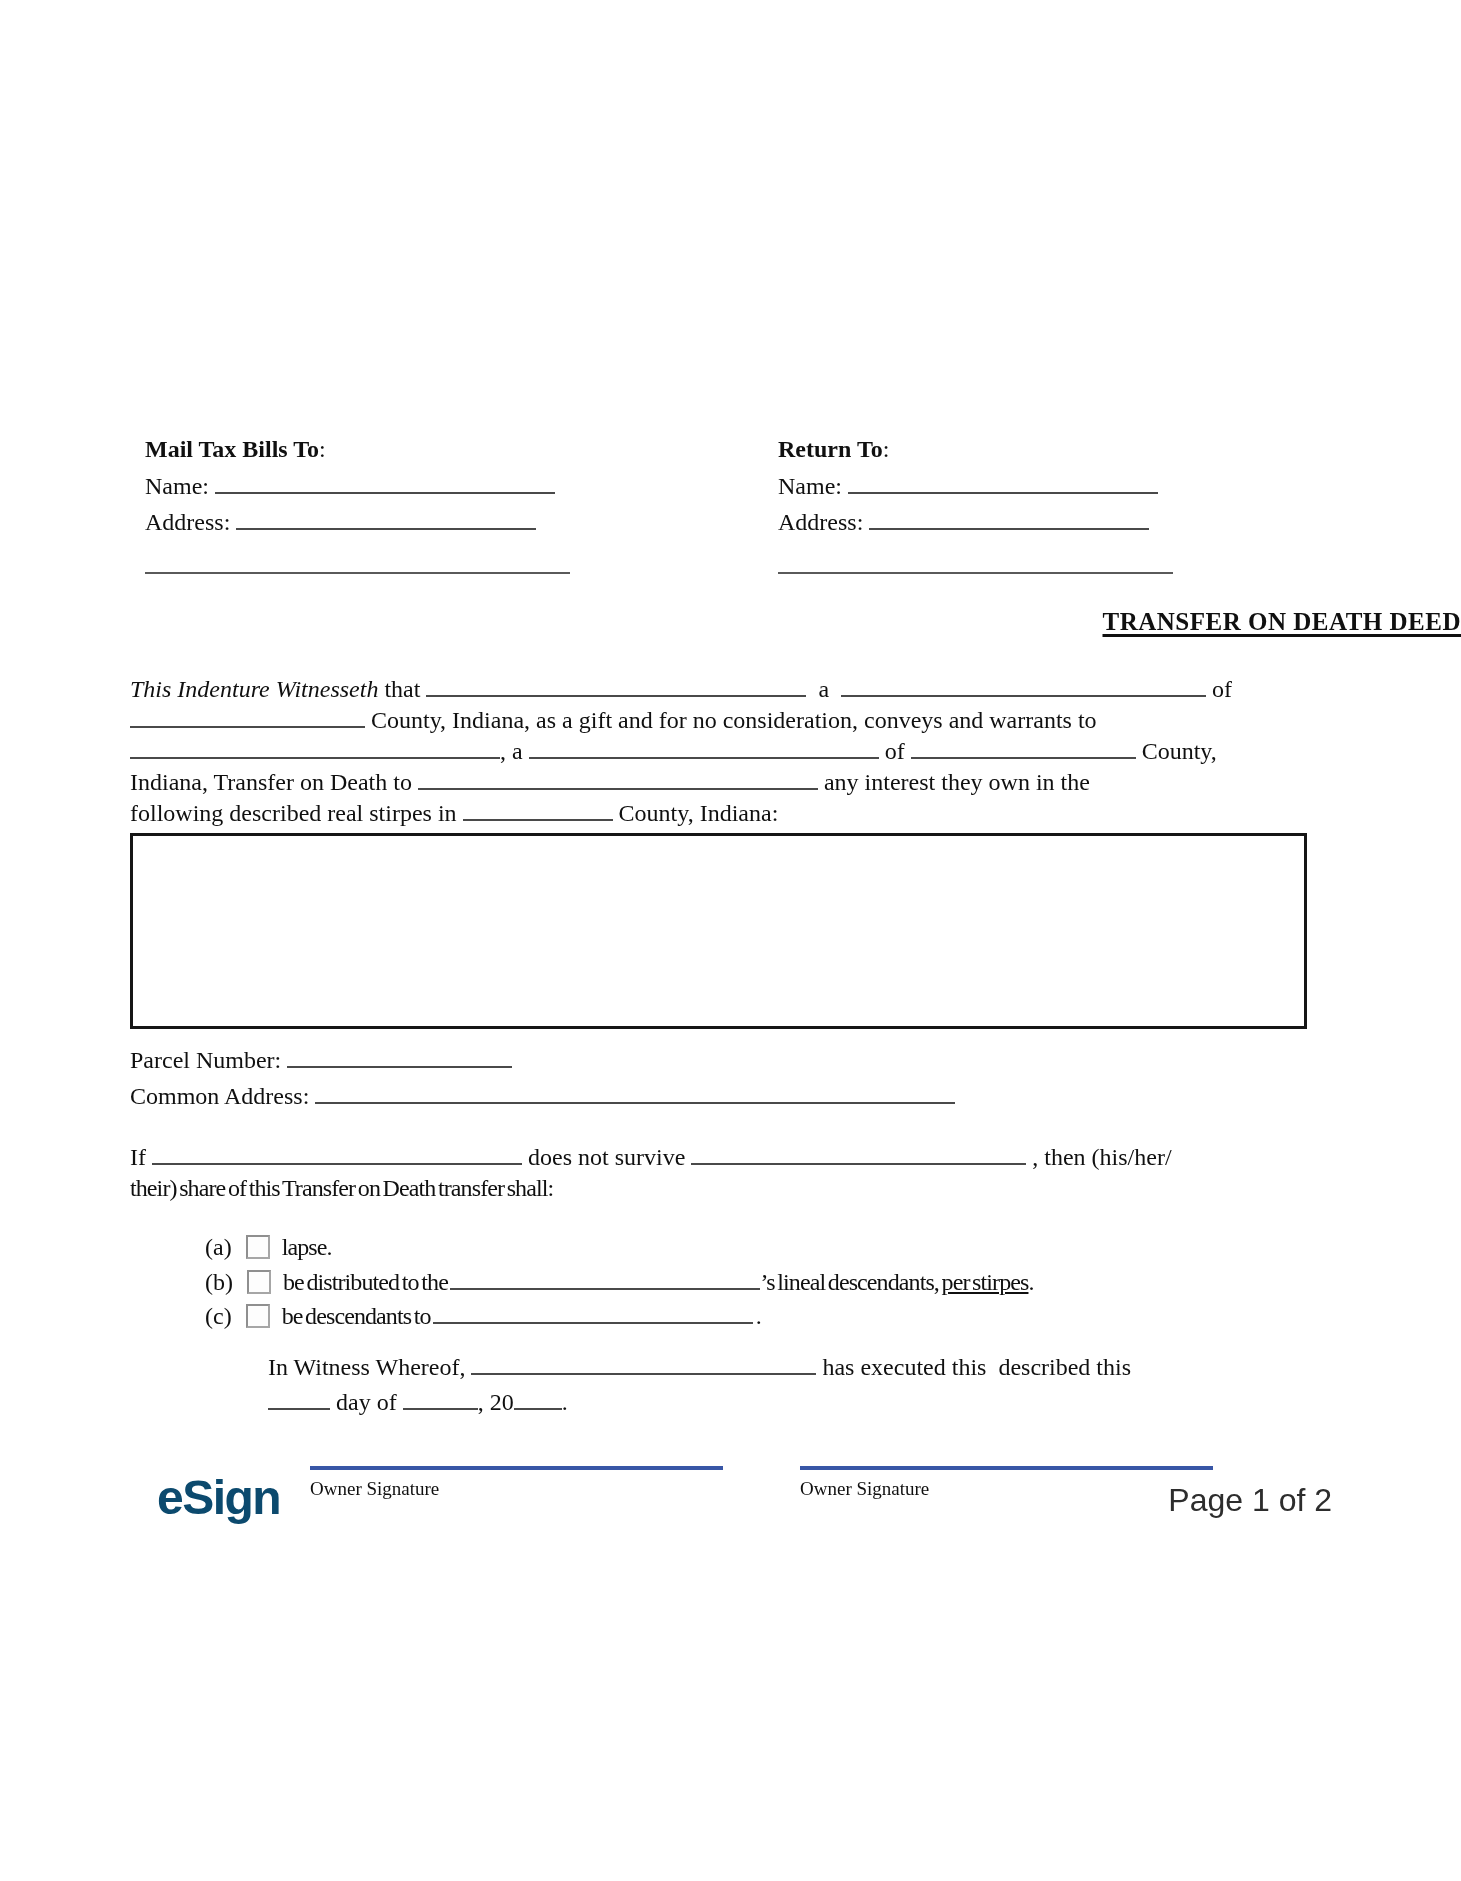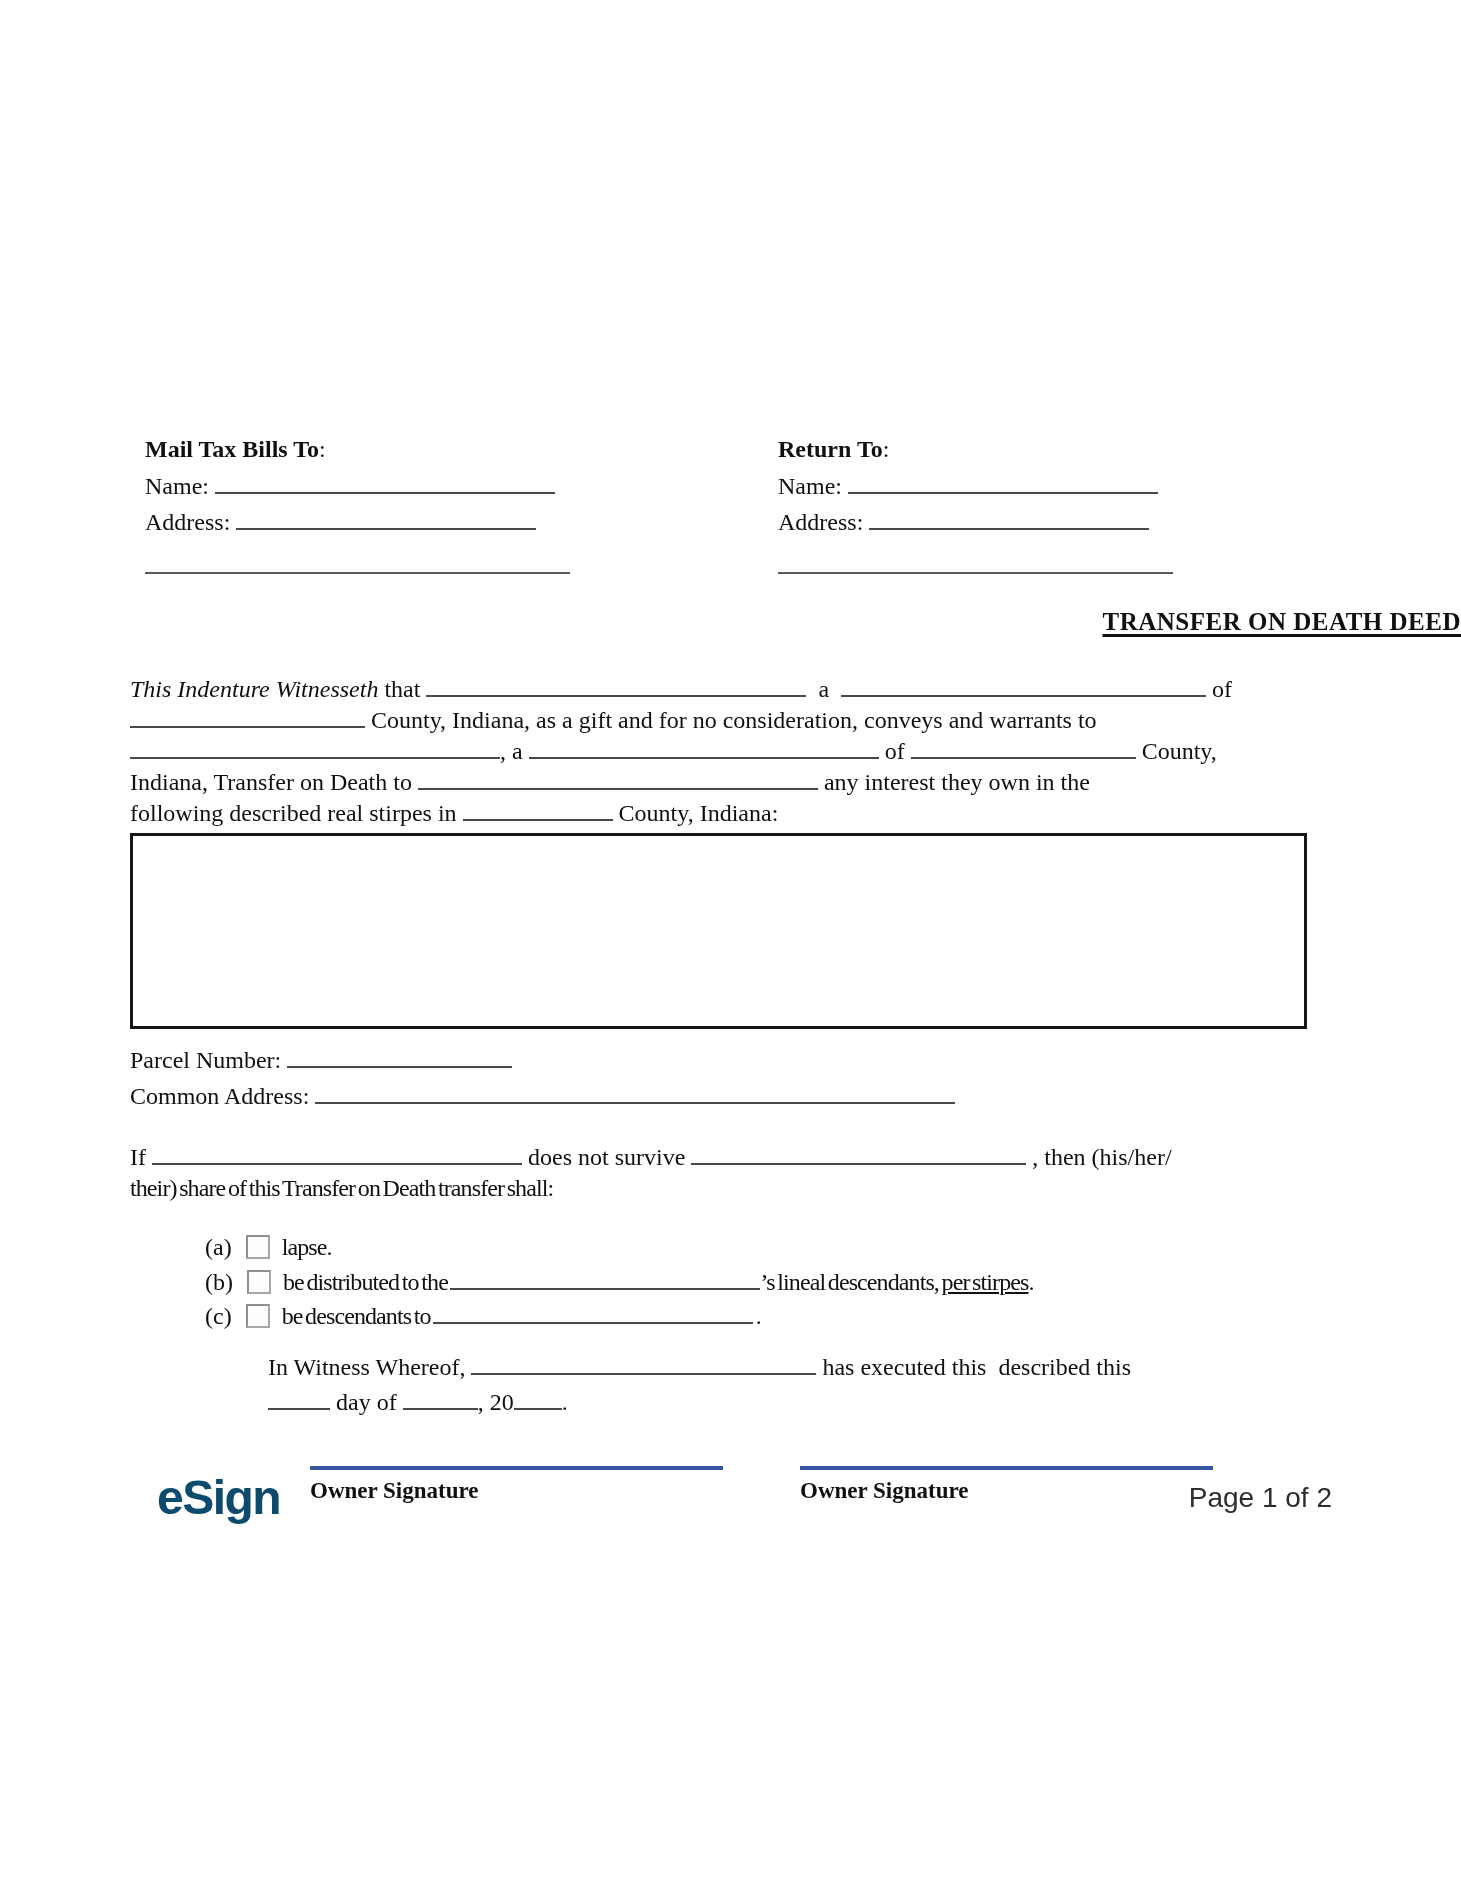--- a/index.html
+++ b/index.html
@@ -45,24 +45,24 @@
     width:20px; height:20px;
     background:#fdfdfd;
     border:2px solid #a6a6a6;
     border-top-color:#8f8f8f;
     border-left-color:#8f8f8f;
     vertical-align:-4px;
     margin:0 12px 0 14px;
   }
   .u { text-decoration:underline; text-underline-offset:2px; }
   .sigLine { height:4px; background:#3856a6; }
-  .sigLabel { font-weight:bold; font-size:23px; }
+  .sigLabel { font-weight:normal; font-size:19px; }
   .pageNum {
     font-family:"Liberation Sans", sans-serif;
-    font-size:28px; color:#2d2d2d; text-align:right;
+    font-size:32px; color:#2d2d2d; text-align:right;
   }
   .brand {
     font-family:"Liberation Sans", sans-serif;
     font-weight:bold; font-size:48px; letter-spacing:-1.5px;
     color:#0c4a6e;
   }
 </style>
 </head>
 <body>
 

